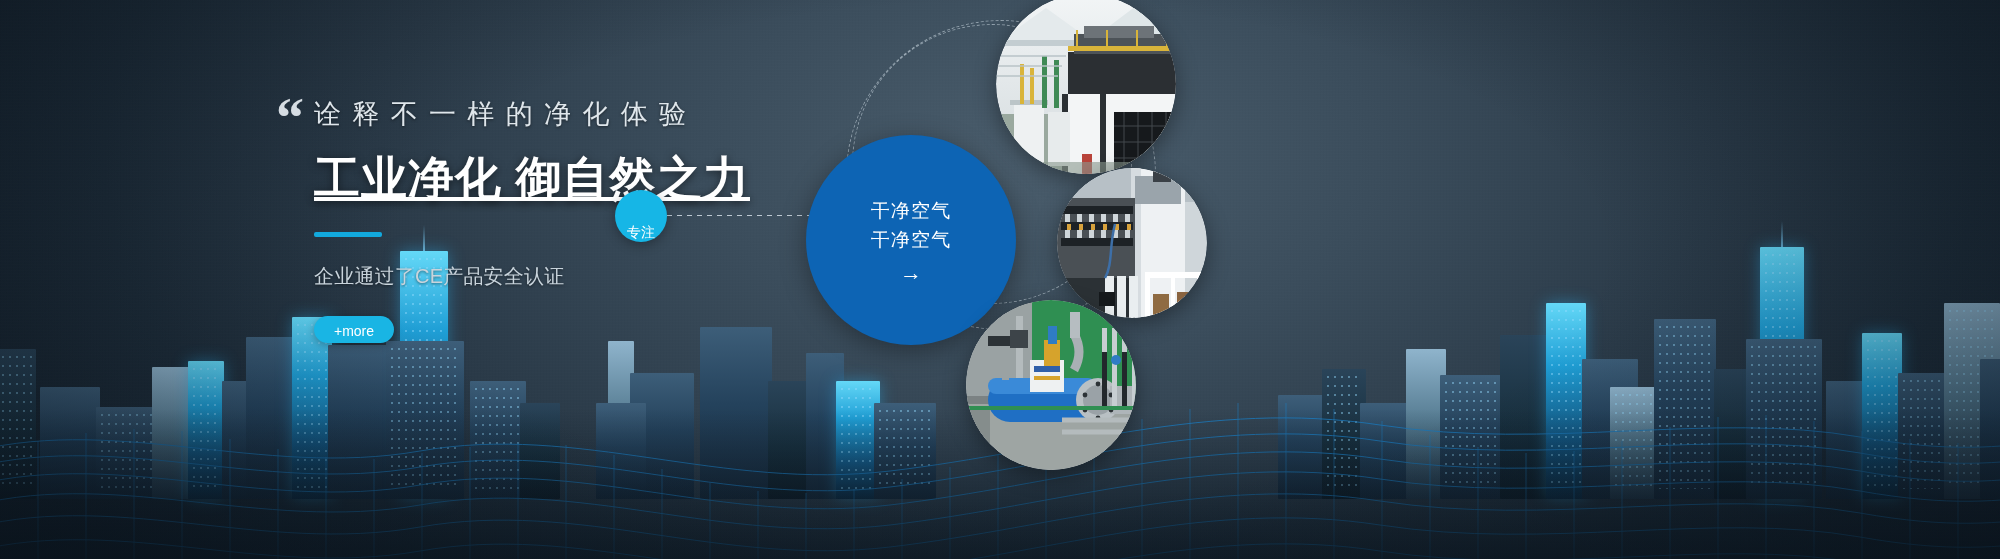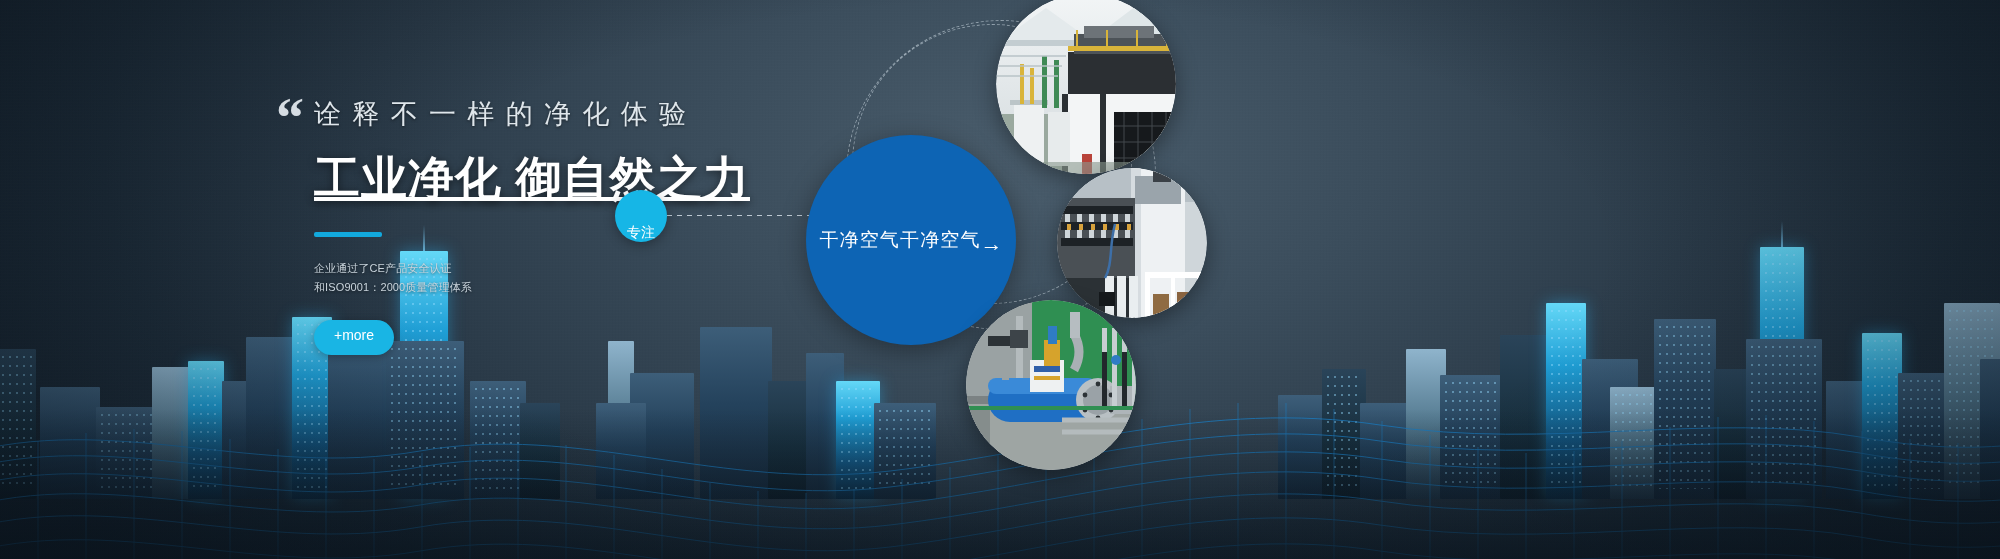--- a/index.html
+++ b/index.html
@@ -94,48 +94,48 @@
     letter-spacing:.02em; white-space:nowrap;
     text-shadow:0 2px 8px rgba(0,0,0,.55);
     text-decoration:underline;
   }
   .rule {
     margin-top:22px; width:68px; height:5px;
     background:#12a9dd; border-radius:2px;
   }
   .para {
     margin-top:22px;
-    font-size:11px; line-height:1.75; color:#c9d4dc;
+    font-size:20px; line-height:1.75; color:#c9d4dc;
     letter-spacing:.01em;
     text-shadow:0 1px 3px rgba(0,0,0,.5);
   }
   .more-btn {
     display:inline-block; margin-top:22px;
     background:#19b5e4; color:#ffffff;
-    font-size:14px; padding:7px 20px 12px;
+    font-size:14px; padding:7px 20px 4px;
     border:none; border-radius:20px; cursor:pointer;
     box-shadow:0 2px 8px rgba(0,0,0,.3);
     text-align:center;
   }
 
   
   .graphic { position:absolute; left:780px; top:0; width:1220px; height:559px; }
 
   .ring {
     position:absolute; border:1px dashed rgba(214,226,235,.55);
     border-radius:50%;
   }
   .ring.r-inner { left:72px; top:24px; width:280px; height:280px; }
   .ring.r-outer { left:66px; top:20px; width:310px; height:310px; }
 
   .big-circle {
     position:absolute; left:26px; top:135px;
     width:210px; height:210px; border-radius:50%;
     background:#0d64b4;
-    display:flex; 
+    display:flex; flex-direction:column;
     align-items:center; justify-content:center;
     box-shadow:0 6px 26px rgba(0,0,0,.35);
   }
   .big-circle .bc-line {
     font-size:19px; color:#ffffff; line-height:1.55; letter-spacing:.06em;
   }
   .big-circle .bc-arrow {
     margin-top:8px; font-size:22px; color:#ffffff; line-height:1;
   }
 
@@ -319,21 +319,20 @@
 
   <div class="vignette"></div>
 
   <div class="copy">
     <div class="quote-mark">“</div>
     <div class="subline">诠释不一样的净化体验</div>
     <div class="headline">工业净化 御自然之力</div>
     <div class="rule"></div>
     <div class="para">
       <div>企业通过了CE产品安全认证</div>
-      <div>和ISO9001：2000质量管理体系</div>
     </div>
     <button class="more-btn">+more</button>
   </div>
 
   <div class="graphic">
 
     <div class="ring r-outer"></div>
     <div class="ring r-inner"></div>
 
     <div class="connector"></div>

